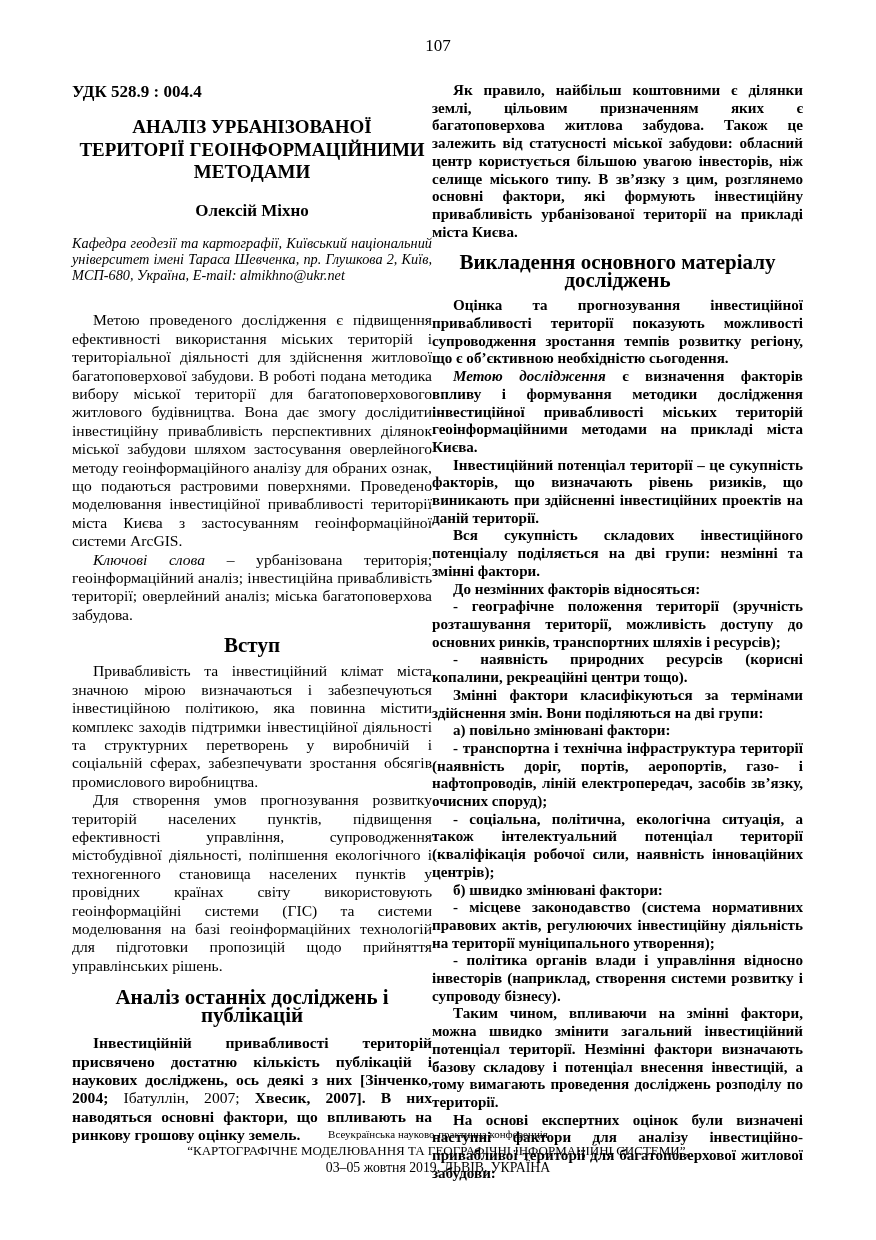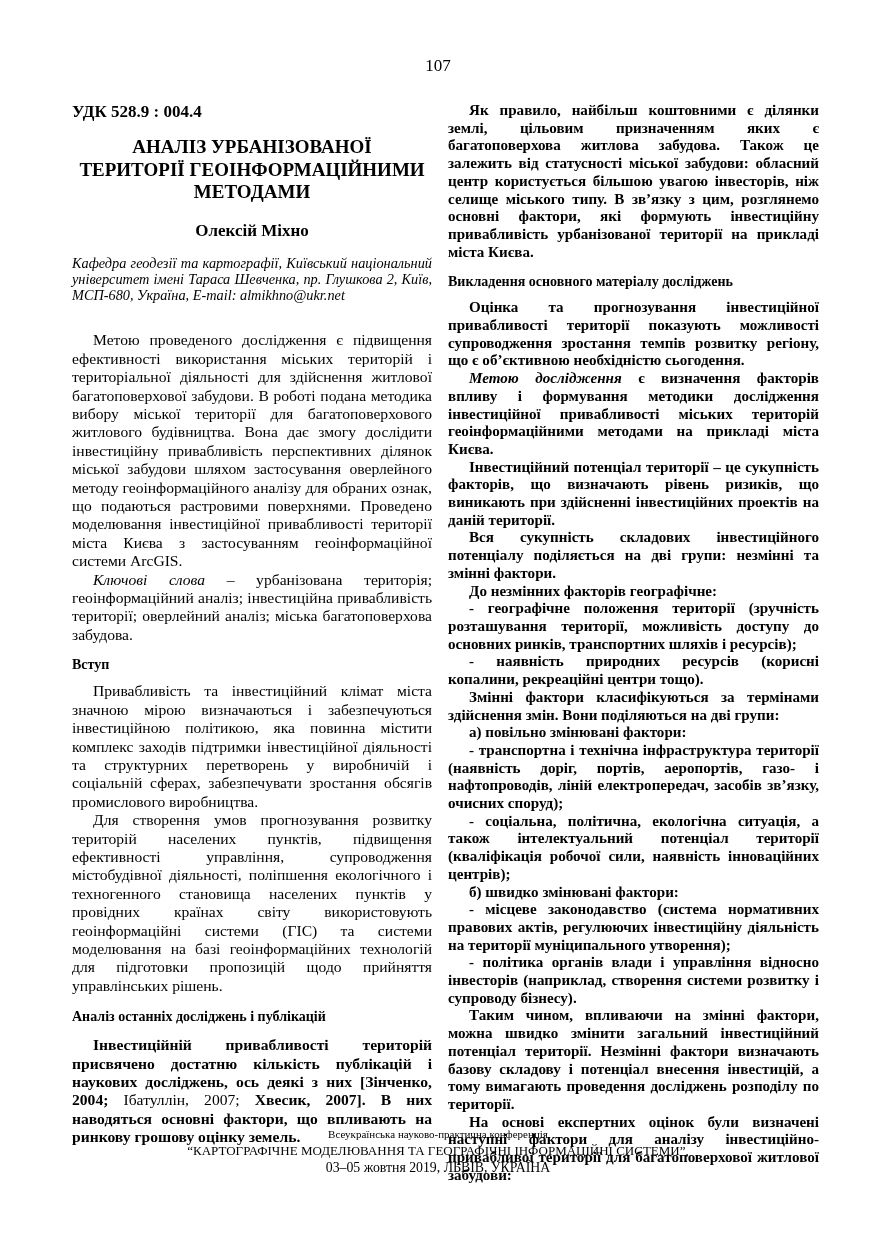--- a/index.html
+++ b/index.html
@@ -10,28 +10,27 @@
   .page {
     position: relative;
     width: 876px;
     height: 1240px;
     background: #ffffff;
     color: #000000;
     font-family: "Liberation Serif", "DejaVu Serif", serif;
     overflow: hidden;
   }
   .pagenum {
-    padding-top: 56px;
+    padding-top: 36px;
     text-align: center;
     font-size: 17px;
     line-height: 20px;
   }
   .columns {
     display: flex;
-    gap: 16px;
     margin: 26px 57px 0 72px;
     align-items: flex-start;
   }
   .col { flex: none; }
   .col-left  { width: 360px; }
   .col-right { width: 371px; font-weight: bold; }
 
   .udc {
     font-weight: bold;
     font-size: 17px;
@@ -66,23 +65,23 @@
     font-size: 15.6px;
     line-height: 18.4px;
   }
   .abstract { margin-top: 28px; }
   .col-right .para {
     font-size: 15.1px;
     line-height: 17.7px;
   }
   .heading {
     margin: 12px 0 8px;
-    text-align: left;
+    text-align: center;
     font-weight: bold;
-    font-size: 14px;
+    font-size: 21px;
     line-height: 18px;
   }
   .heading-analysis { margin: 13px 0 10px; }
   .ital { font-style: italic; }
   .bold { font-weight: bold; }
   .reg  { font-weight: normal; }
 
   .footer {
     position: absolute;
     left: 0;
@@ -134,21 +133,21 @@
       <p class="para">Як правило, найбільш коштовними є ділянки землі, цільовим призначенням яких є багатоповерхова житлова забудова. Також це залежить від статусності міської забудови: обласний центр користується більшою увагою інвесторів, ніж селище міського типу. В зв’язку з цим, розглянемо основні фактори, які формують інвестиційну привабливість урбанізованої території на прикладі міста Києва.</p>
 
       <h2 class="heading">Викладення основного матеріалу досліджень</h2>
 
       <p class="para">Оцінка та прогнозування інвестиційної привабливості території показують можливості супроводження зростання темпів розвитку регіону, що є об’єктивною необхідністю сьогодення.</p>
 
       <p class="para"><span class="ital">Метою дослідження</span><span> є визначення факторів впливу і формування методики дослідження інвестиційної привабливості міських територій геоінформаційними методами на прикладі міста Києва.</span></p>
 
       <p class="para">Інвестиційний потенціал території – це сукупність факторів, що визначають рівень ризиків, що виникають при здійсненні інвестиційних проектів на даній території.</p>
       <p class="para">Вся сукупність складових інвестиційного потенціалу поділяється на дві групи: незмінні та змінні фактори.</p>
-      <p class="para">До незмінних факторів географічне:</p>
+      <p class="para">До незмінних факторів відносяться:</p>
       <p class="para">- географічне положення території (зручність розташування території, можливість доступу до основних ринків, транспортних шляхів і ресурсів);</p>
       <p class="para">- наявність природних ресурсів (корисні копалини, рекреаційні центри тощо).</p>
       <p class="para">Змінні фактори класифікуються за термінами здійснення змін. Вони поділяються на дві групи:</p>
       <p class="para">а) повільно змінювані фактори:</p>
       <p class="para">- транспортна і технічна інфраструктура території (наявність доріг, портів, аеропортів, газо- і нафтопроводів, ліній електропередач, засобів зв’язку, очисних споруд);</p>
       <p class="para">- соціальна, політична, екологічна ситуація, а також інтелектуальний потенціал території (кваліфікація робочої сили, наявність інноваційних центрів);</p>
       <p class="para">б) швидко змінювані фактори:</p>
       <p class="para">- місцеве законодавство (система нормативних правових актів, регулюючих інвестиційну діяльність на території муніципального утворення);</p>
       <p class="para">- політика органів влади і управління відносно інвесторів (наприклад, створення системи розвитку і супроводу бізнесу).</p>
       <p class="para">Таким чином, впливаючи на змінні фактори, можна швидко змінити загальний інвестиційний потенціал території. Незмінні фактори визначають базову складову і потенціал внесення інвестицій, а тому вимагають проведення досліджень розподілу по території.</p>

